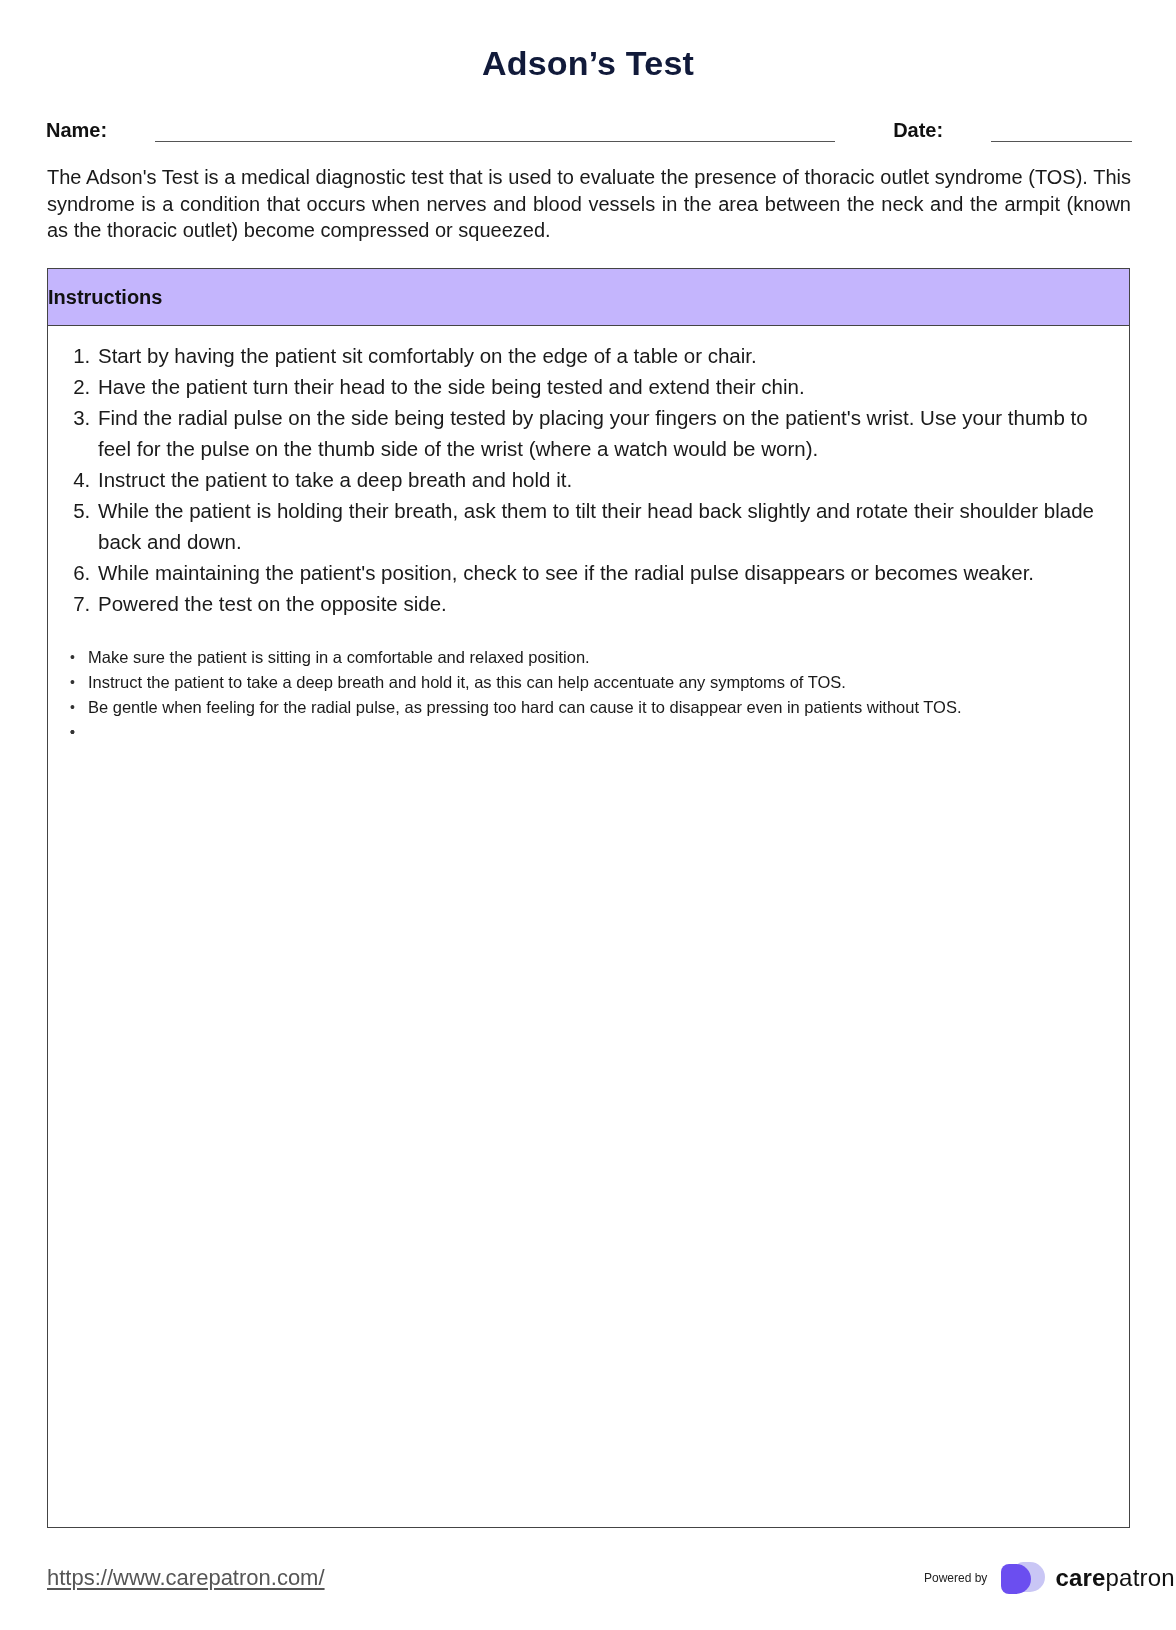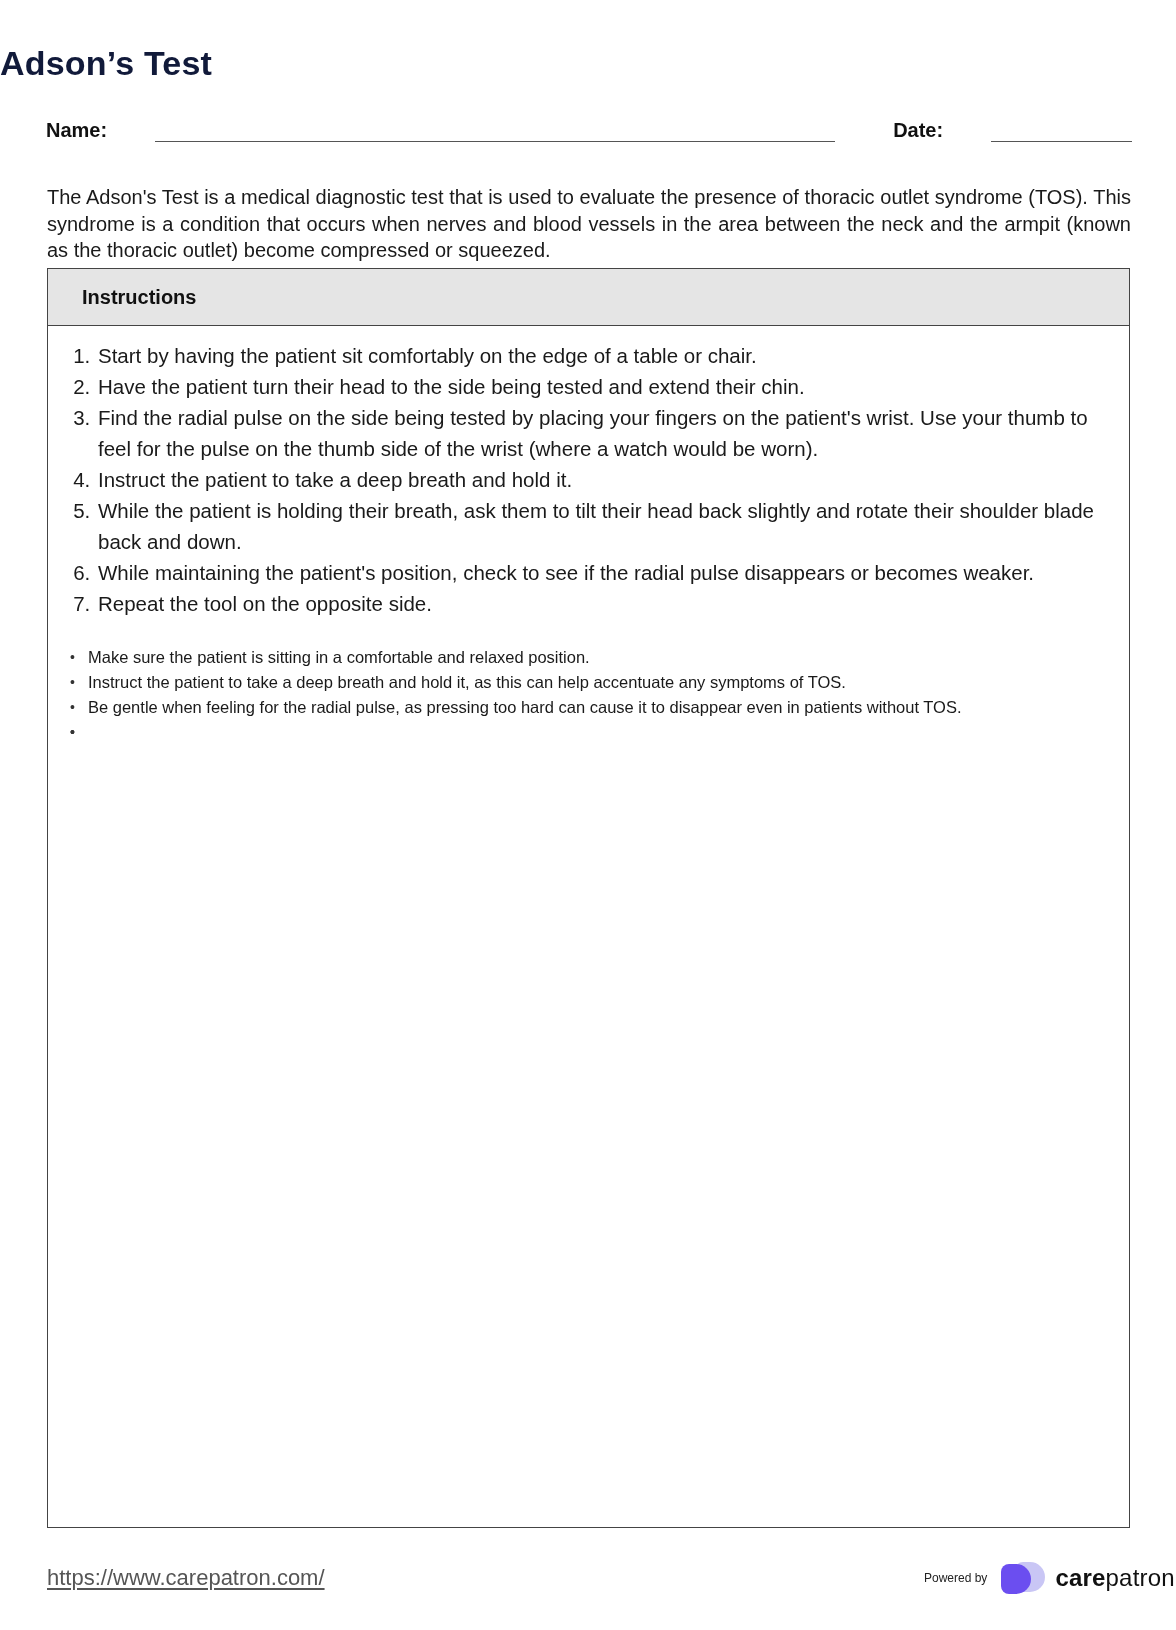--- a/index.html
+++ b/index.html
@@ -1,42 +1,42 @@
 <!DOCTYPE html>
 <html><head>
 <meta charset="utf-8">
 <style>
   html, body { margin: 0; padding: 0; background: #ffffff; }
   body {
     width: 1176px; height: 1630px; position: relative; overflow: hidden;
     font-family: "Liberation Sans", "DejaVu Sans", sans-serif; color: #1a1a1a;
   }
   .title {
-    position: absolute; top: 44px; left: 0; width: 1176px; text-align: left;
+    position: absolute; top: 44px; left: 0; width: 1176px; text-align: center;
     font-size: 34px; font-weight: bold; color: #111a3a; letter-spacing: 0.2px;
   }
   .fields {
     position: absolute; top: 112px; left: 46px; width: 1086px; height: 30px;
     display: flex; align-items: flex-end; font-size: 20px; font-weight: bold; color: #111; gap: 44px;
   }
   .fields .label { white-space: nowrap; }
   .fields .line { border-bottom: 1.5px solid #555; height: 22px; margin-left: 4px; }
   .fields .name-line { width: 680px; margin-right: 14px; }
   .fields .date-line { flex: 1; }
   .intro {
     position: absolute; top: 164px; left: 47px; width: 1084px;
-    font-size: 20px; line-height: 26.5px; text-align: justify; color: #1a1a1a; margin-top: 20px;
+    font-size: 20px; line-height: 26.5px; text-align: justify; color: #1a1a1a;
   }
   .box {
     position: absolute; left: 47px; width: 1083px; top: 268px; height: 1260px;
     border: 1.5px solid #444; box-sizing: border-box;
   }
   .section-head {
-    background: #e5e5e5; height: 57px; box-sizing: border-box;
-    display: flex; align-items: center; padding-left: 34px;
+    background: #c4b5fd; height: 57px; box-sizing: border-box;
+    display: flex; align-items: center; padding-left: 0;
     font-size: 20px; font-weight: bold; color: #111;
   }
   .section-head.with-top { border-top: 1.5px solid #444; }
   .section-head { border-bottom: 1.5px solid #444; }
   .instructions-body { padding: 14px 20px 12px 22px; }
   .instructions-body ol { margin: 0; padding-left: 26px; font-size: 20.5px; line-height: 31px; }
   .instructions-body li { padding-left: 2px; }
   .reminders-body { padding: 14px 20px 12px 22px; }
   .reminders-body ul { margin: 0; padding-left: 18px; list-style: none; font-size: 16.5px; line-height: 25px; }
   .reminders-body li { position: relative; padding-left: 0; }
@@ -76,21 +76,21 @@
 <div class="box">
   <div class="section-head">Instructions</div>
   <div class="instructions-body">
     <ol>
       <li>Start by having the patient sit comfortably on the edge of a table or chair.</li>
       <li>Have the patient turn their head to the side being tested and extend their chin.</li>
       <li>Find the radial pulse on the side being tested by placing your fingers on the patient's wrist. Use your thumb to feel for the pulse on the thumb side of the wrist (where a watch would be worn).</li>
       <li>Instruct the patient to take a deep breath and hold it.</li>
       <li>While the patient is holding their breath, ask them to tilt their head back slightly and rotate their shoulder blade back and down.</li>
       <li>While maintaining the patient's position, check to see if the radial pulse disappears or becomes weaker.</li>
-      <li>Repeat the tool on the opposite side.</li>
+      <li>Powered the test on the opposite side.</li>
     </ol>
   </div>
 
   <div class="reminders-body">
     <ul>
       <li><span class="bullet">•</span><span>Make sure the patient is sitting in a comfortable and relaxed position.</span></li>
       <li><span class="bullet">•</span><span>Instruct the patient to take a deep breath and hold it, as this can help accentuate any symptoms of TOS.</span></li>
       <li><span class="bullet">•</span><span>Be gentle when feeling for the radial pulse, as pressing too hard can cause it to disappear even in patients without TOS.</span></li>
       <li><span class="bullet">•</span></li>
       <li><span class="bullet">•</span></li>

